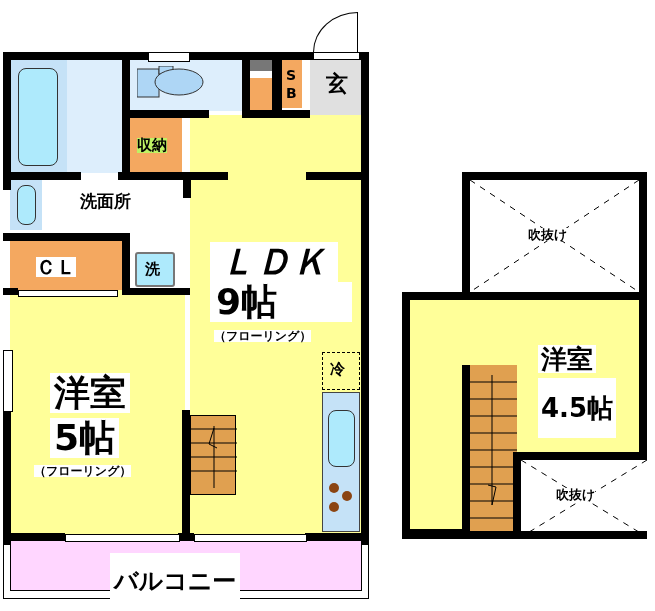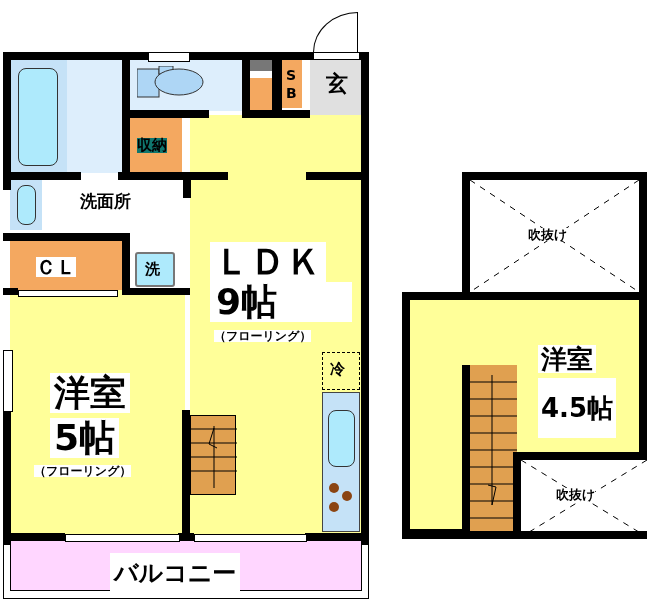--- a/index.html
+++ b/index.html
@@ -95,32 +95,32 @@
   <div class="win" style="left:65px;top:534px;width:113px;height:6px;"></div>
   <div class="win" style="left:194px;top:534px;width:111px;height:6px;"></div>
   <div class="win" style="left:3px;top:350px;width:8px;height:60px;"></div>
   <div class="win" style="left:148px;top:52px;width:40px;height:8px;"></div>
   <div class="win" style="left:313px;top:52px;width:45px;height:6px;"></div>
   <div class="abs" style="left:313px;top:12px;width:45px;height:40px;border-top:1px solid #000;border-left:1px solid #000;border-top-left-radius:45px 40px;border-right:1px solid #000;"></div>
 
   <div class="lbl" style="left:326px;top:73px;font-size:22px;background:#e0e0e0;">玄</div>
   <div class="lbl" style="left:286px;top:68px;font-size:14px;background:transparent;">S</div>
   <div class="lbl" style="left:286px;top:86px;font-size:14px;background:transparent;">B</div>
-  <div class="lbl" style="left:137px;top:138px;font-size:15px;background:#0f766e;">収納</div>
+  <div class="lbl" style="left:137px;top:138px;font-size:15px;background:#bef264;">収納</div>
   <div class="lbl" style="left:80px;top:193px;font-size:17px;">洗面所</div>
   <div class="lbl" style="left:36px;top:257px;font-size:20px;">ＣＬ</div>
   <div class="lbl" style="left:145px;top:262px;font-size:15px;background:transparent;">洗</div>
-  <div class="lbl" style="left:210px;top:242px;font-size:36px;padding:2px 4px;">ＬＤＫ</div>
+  <div class="lbl" style="left:210px;top:242px;font-size:36px;padding:2px 10px;font-style:italic;">ＬＤＫ</div>
   <div class="lbl" style="left:210px;top:282px;font-size:36px;padding:2px 6px;width:130px;">9帖</div>
   <div class="lbl" style="left:214px;top:330px;font-size:12px;">（フローリング）</div>
   <div class="lbl" style="left:330px;top:362px;font-size:15px;background:transparent;">冷</div>
   <div class="lbl" style="left:50px;top:373px;font-size:36px;padding:2px 4px;">洋室</div>
   <div class="lbl" style="left:50px;top:418px;font-size:36px;padding:2px 4px;">5帖</div>
   <div class="lbl" style="left:34px;top:465px;font-size:12px;">（フローリング）</div>
-  <div class="lbl" style="left:110px;top:553px;font-size:24px;padding:8px 4px;">バルコニー</div>
+  <div class="lbl" style="left:110px;top:553px;font-size:24px;padding:16px 4px;">バルコニー</div>
 </div>
 
 <div>
   <div class="abs" style="left:462px;top:172px;width:185px;height:128px;border:8px solid #000;background:#fff;">
     <svg width="169" height="112" style="position:absolute;left:0;top:0">
         <line x1="0" y1="0" x2="169" y2="112" stroke="#000" stroke-dasharray="6,6"></line>
         <line x1="169" y1="0" x2="0" y2="112" stroke="#000" stroke-dasharray="6,6"></line>
       </svg>
   </div>
   <div class="lbl" style="left:528px;top:228px;font-size:13px;">吹抜け</div>

